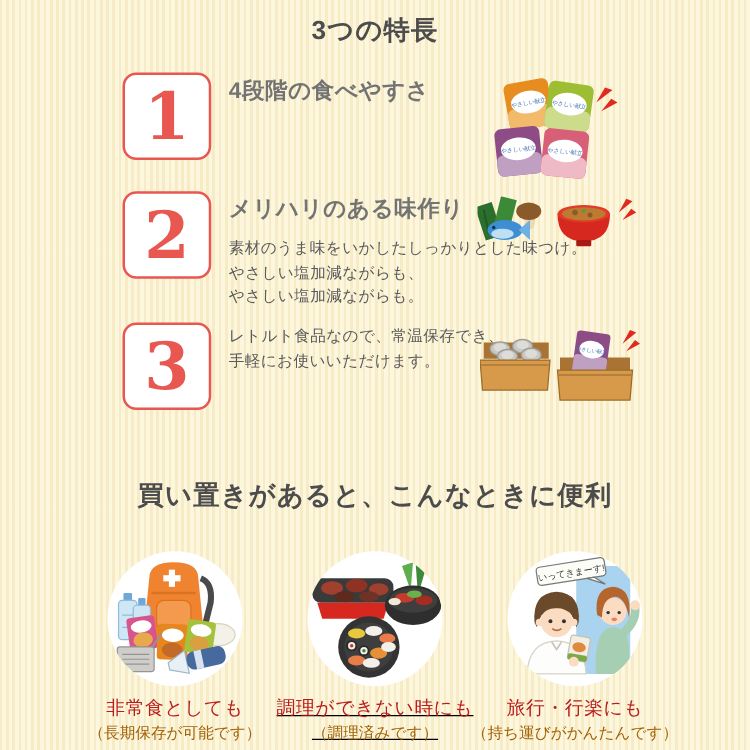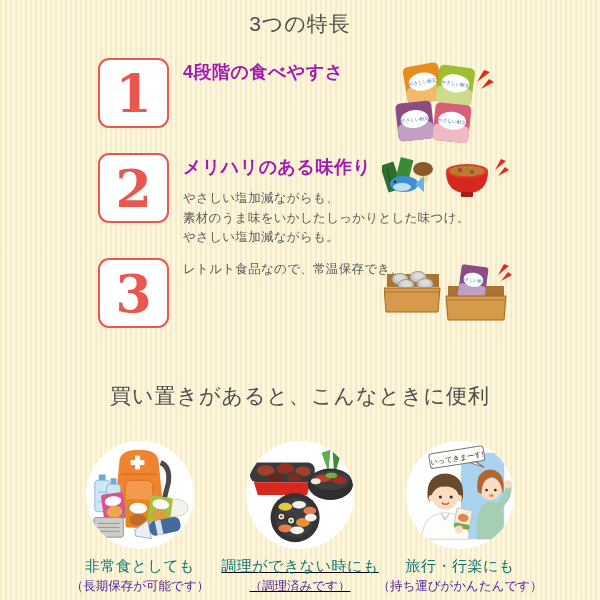--- a/index.html
+++ b/index.html
@@ -7,60 +7,60 @@
   body {
     font-family:"Liberation Sans","DejaVu Sans",sans-serif;
     position:relative; overflow:hidden;
     background-color:#fbf3d4;
     background-image:repeating-linear-gradient(90deg,
       rgba(240,226,180,.45) 0px, rgba(240,226,180,.45) 2px,
       rgba(255,250,232,.5) 2px, rgba(255,250,232,.5) 5px);
   }
   .sec-title {
     position:absolute; left:0; width:600px; text-align:center;
-    color:#4c4c4c; font-size:21px; font-weight:400; letter-spacing:1px;
+    color:#4c4c4c; font-size:21px; font-weight:700; letter-spacing:1px;
   }
   #features-title { top:10px; }
   #stock-title   { top:382px; }
 
   .feature { position:absolute; left:0; width:600px; }
   #feature-1 { top:58px;  }
   #feature-2 { top:153px; }
   #feature-3 { top:258px; }
 
   .numbox {
     position:absolute; left:98px; top:0; width:71px; height:70px;
     background:#fff; border:2px solid #e85750; border-radius:11px;
     text-align:center; line-height:68px;
     font-family:"DejaVu Serif","Liberation Serif",serif;
     font-weight:700; font-size:52px; color:#e85750;
   }
   .ftext { position:absolute; left:183px; top:2px; width:330px; }
   .ftext h2 {
-    font-size:18px; font-weight:bold; color:#a21caf;
+    font-size:18px; font-weight:bold; color:#737373;
     letter-spacing:.5px; margin-bottom:10px;
   }
   .ftext p { font-size:12.5px; color:#5a5a5a; line-height:19.5px; letter-spacing:.3px; }
 
   .illus { position:absolute; }
   #illus-1 { left:390px; top:4px; }
   #illus-2 { left:382px; top:4px; }
   #illus-3 { left:384px; top:4px; }
 
   .stock-col { position:absolute; top:441px; width:190px; text-align:center; }
   #stock-col-1 { left:45px; }
   #stock-col-2 { left:205px;text-decoration:underline; }
   #stock-col-3 { left:365px; }
   .circle {
     width:108px; height:108px; border-radius:50%; background:#fff;
     margin:0 auto; overflow:hidden; position:relative;
   }
   .circle svg { position:absolute; left:0; top:0; }
-  .caption { margin-top:8px; font-size:15px; color:#0f766e; letter-spacing:.5px; }
-  .note    { margin-top:2px; font-size:12.5px; color:#4c1d95; }
+  .caption { margin-top:8px; font-size:15px; color:#b91c1c; letter-spacing:.5px; }
+  .note    { margin-top:2px; font-size:12.5px; color:#a16207; }
 
   svg text { font-family:"Liberation Sans","DejaVu Sans",sans-serif; }
 </style>
 </head>
 <body>
 
 <div>
 
   <h1 class="sec-title" id="features-title">3つの特長</h1>
 
@@ -102,22 +102,22 @@
       </g>
     </svg>
   </section>
 
   <section class="feature" id="feature-2">
     <div class="numbox">
       <span>2</span>
     </div>
     <div class="ftext">
       <h2>メリハリのある味作り</h2>
+      <p>素材のうま味をいかしたしっかりとした味つけ。</p>
       <p>やさしい塩加減ながらも、</p>
-      <p>素材のうま味をいかしたしっかりとした味つけ。</p>
       <p>やさしい塩加減ながらも。</p>
     </div>
     <svg class="illus" id="illus-2" width="128" height="42" viewBox="0 0 128 42">
       <g>
         <rect x="2" y="6" width="14" height="28" fill="#2c6e2e" transform="rotate(-18 9 20)"></rect>
         <rect x="15" y="1" width="13" height="30" fill="#3c8a38" transform="rotate(14 21 16)"></rect>
         <line x1="8" y1="10" x2="6" y2="30" stroke="#1f5a22" stroke-width="1.5" transform="rotate(-18 9 20)"></line>
       </g>
       <g>
         <rect x="38" y="14" width="8" height="12" rx="3" fill="#edd9ac" transform="rotate(10 42 20)"></rect>
@@ -144,20 +144,21 @@
       </g>
     </svg>
   </section>
 
   <section class="feature" id="feature-3">
     <div class="numbox">
       <span>3</span>
     </div>
     <div class="ftext">
       <p>レトルト食品なので、常温保存でき、</p>
+      <p>手軽にお使いいただけます。</p>
     </div>
     <svg class="illus" id="illus-3" width="128" height="60" viewBox="0 0 128 60">
       <g>
         <rect x="3" y="12" width="52" height="13" fill="#a97433"></rect>
         <ellipse cx="16" cy="17" rx="8" ry="5.5" fill="#c9c7c3" stroke="#9c9a96" stroke-width="1"></ellipse>
         <ellipse cx="16" cy="16" rx="5" ry="3.4" fill="#dedcd8"></ellipse>
         <ellipse cx="34" cy="15" rx="8" ry="5.5" fill="#c9c7c3" stroke="#9c9a96" stroke-width="1"></ellipse>
         <ellipse cx="34" cy="14" rx="5" ry="3.4" fill="#dedcd8"></ellipse>
         <ellipse cx="22" cy="23" rx="8" ry="5.5" fill="#c9c7c3" stroke="#9c9a96" stroke-width="1"></ellipse>
         <ellipse cx="22" cy="22" rx="5" ry="3.4" fill="#dedcd8"></ellipse>

